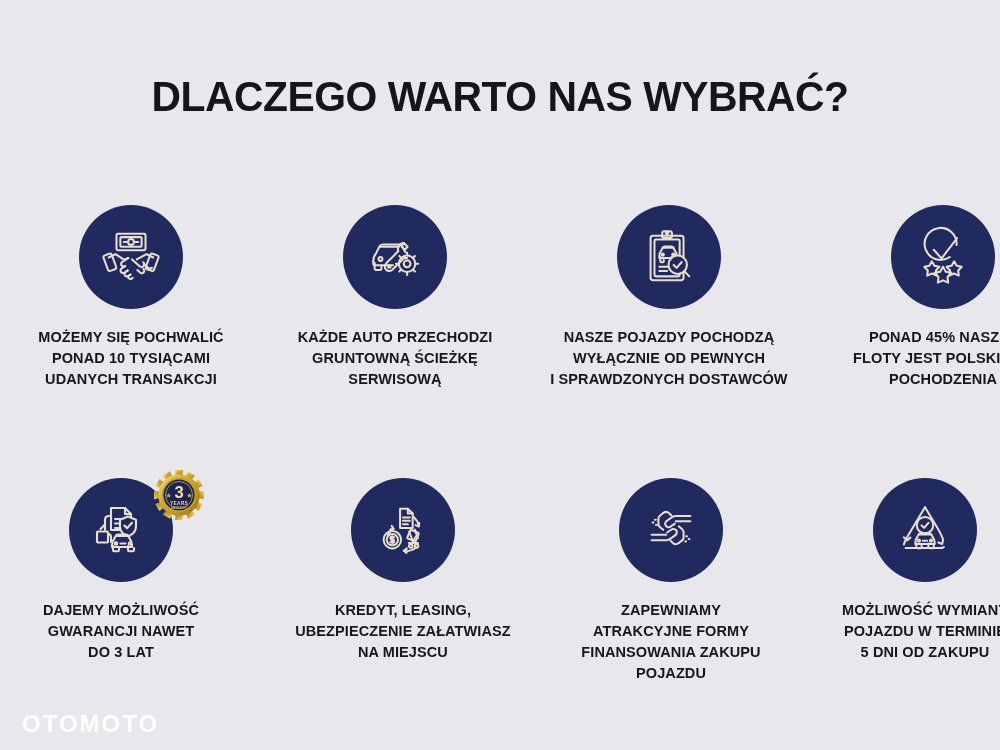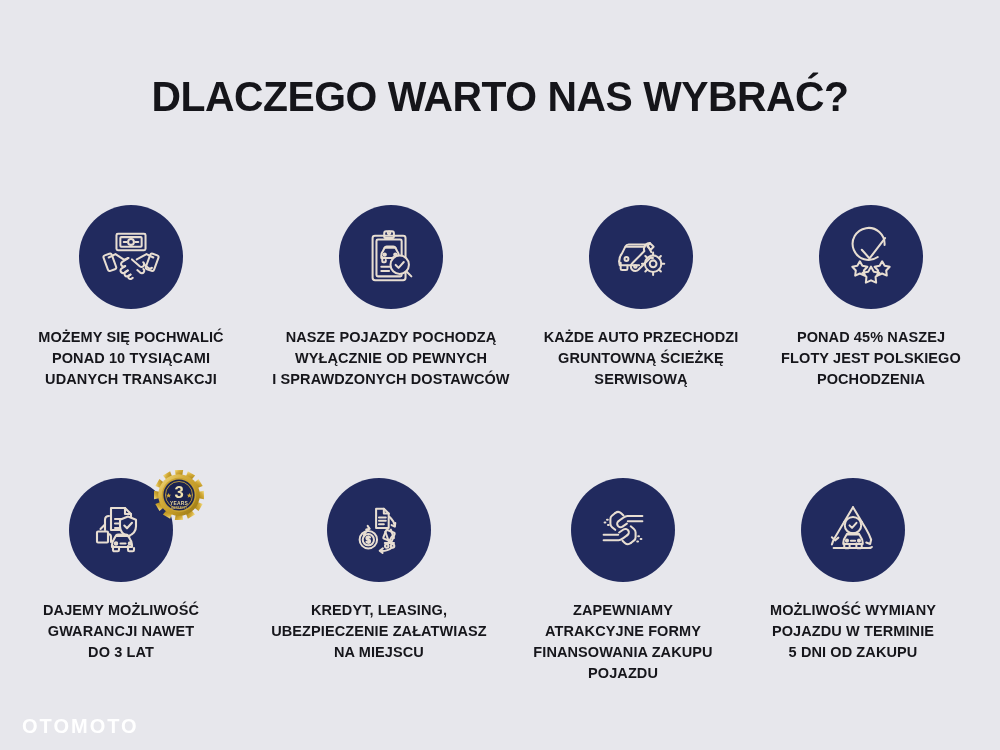--- a/index.html
+++ b/index.html
@@ -17,21 +17,21 @@
     text-align:center;
     font-size:43px;
     font-weight:bold;
     letter-spacing:-0.5px;
     color:#15151a;
     font-family:"Liberation Sans","DejaVu Sans",sans-serif;
     transform:scaleX(0.95);
     white-space:nowrap;
   }
 
-  .grid-row{position:absolute;left:0;width:800px;display:flex;}
+  .grid-row{position:absolute;left:0;width:800px;display:flex;gap:24px;}
   .row1{top:205px;}
   .row2{top:478px;}
 
   .cell{
     flex:1 1 0;
     display:flex;
     flex-direction:column;
     align-items:center;
   }
 
@@ -64,21 +64,21 @@
   .cell.c3 .caption{width:270px;}
   .cell.c4 .caption{width:230px;}
 
   .row1 .cell.c1{margin-left:6px;}
   .row2 .cell.c1{margin-left:-4px;}
   .row2 .cell.c2{margin-left:-6px;}
   .row2 .cell.c3{margin-left:-2px;}
 
   .logo{
     position:absolute;left:22px;bottom:12px;
-    font-size:20px;
+    font-size:24px;
     font-weight:bold;
     letter-spacing:2px;
     color:#ffffff;
     font-family:"Liberation Sans","DejaVu Sans",sans-serif;
   }
 </style>
 </head>
 <body>
 
 <div class="page">
@@ -107,20 +107,43 @@
             <path d="M38.5 45.5l3 2.6c1.1.9 2.7.8 3.6-.3.9-1.1.8-2.6-.3-3.5"></path>
             <path d="M46 40l4 3.4c1.1.9 2.7.8 3.6-.3"></path>
           </svg>
         </div>
       </div>
       <div class="caption">MOŻEMY SIĘ POCHWALIĆ
 PONAD 10 TYSIĄCAMI
 UDANYCH TRANSAKCJI</div>
     </div>
 
+    <div class="cell c2">
+      <div class="circle-wrap">
+        <div class="circle">
+          <svg width="62" height="62" viewBox="0 0 64 64" fill="none" stroke="#e8ded2" stroke-width="2.1" stroke-linecap="round" stroke-linejoin="round">
+            <path d="M11 38v6a1.5 1.5 0 001.5 1.5h4A1.5 1.5 0 0018 44v-3"></path>
+            <path d="M9.5 36.5c0-3 1-6 2.5-7.5l4-8c.6-1.3 1.9-2 3.3-2h17c1.4 0 2.7.7 3.3 2l3 6"></path>
+            <path d="M9.5 36.5c0 2 .5 4 .5 4h20"></path>
+            <path d="M16 21.5h20"></path>
+            <circle cx="17" cy="34" r="2"></circle>
+            <path d="M41 17.5c-3.3 0-6 2.7-6 6 0 .9.2 1.7.5 2.4L23 38.5a4.6 4.6 0 106.5 6.5L42 32.5c.7.3 1.5.5 2.4.5"></path>
+            <path d="M41 17.5l4 4-3.2 3.2L38.6 21z"></path>
+            <circle cx="26.2" cy="41.8" r="1.3"></circle>
+            <circle cx="44.5" cy="39" r="8.5"></circle>
+            <circle cx="44.5" cy="39" r="3.5"></circle>
+            <path d="M44.5 30.5v-3M44.5 50.5v-3M53 39h3M33 39h3M50.5 33l2-2M36.5 47l2-2M50.5 45l2 2M36.5 31l2 2"></path>
+          </svg>
+        </div>
+      </div>
+      <div class="caption">KAŻDE AUTO PRZECHODZI
+GRUNTOWNĄ ŚCIEŻKĘ
+SERWISOWĄ</div>
+    </div>
+
     <div class="cell c3">
       <div class="circle-wrap">
         <div class="circle">
           <svg width="62" height="62" viewBox="0 0 64 64" fill="none" stroke="#e8ded2" stroke-width="2.1" stroke-linecap="round" stroke-linejoin="round">
             <rect x="13" y="10" width="34" height="46" rx="2.5"></rect>
             <rect x="17" y="14" width="26" height="38" rx="1.5"></rect>
             <rect x="25" y="5.5" width="10" height="7" rx="2"></rect>
             <circle cx="30" cy="7" r="1.4"></circle>
             <path d="M23 32v4.5a1 1 0 001 1h1.6a1 1 0 001-1V35"></path>
             <path d="M22 31c0-2 .7-4 1.6-5l1.8-3.5c.4-.8 1.2-1.3 2.1-1.3h7c.9 0 1.7.5 2.1 1.3L38.4 26c.9 1 1.6 3 1.6 5v2H22z"></path>
@@ -131,43 +154,20 @@
             <path d="M22 42h10M22 46.5h8"></path>
             <circle cx="41" cy="40" r="9.5" fill="#212a5e"></circle>
             <path d="M36.8 40.2l3 3 5.4-6"></path>
             <path d="M47.8 46.8l5.2 5.2"></path>
           </svg>
         </div>
       </div>
       <div class="caption">NASZE POJAZDY POCHODZĄ
 WYŁĄCZNIE OD PEWNYCH
 I SPRAWDZONYCH DOSTAWCÓW</div>
-    </div>
-
-    <div class="cell c2">
-      <div class="circle-wrap">
-        <div class="circle">
-          <svg width="62" height="62" viewBox="0 0 64 64" fill="none" stroke="#e8ded2" stroke-width="2.1" stroke-linecap="round" stroke-linejoin="round">
-            <path d="M11 38v6a1.5 1.5 0 001.5 1.5h4A1.5 1.5 0 0018 44v-3"></path>
-            <path d="M9.5 36.5c0-3 1-6 2.5-7.5l4-8c.6-1.3 1.9-2 3.3-2h17c1.4 0 2.7.7 3.3 2l3 6"></path>
-            <path d="M9.5 36.5c0 2 .5 4 .5 4h20"></path>
-            <path d="M16 21.5h20"></path>
-            <circle cx="17" cy="34" r="2"></circle>
-            <path d="M41 17.5c-3.3 0-6 2.7-6 6 0 .9.2 1.7.5 2.4L23 38.5a4.6 4.6 0 106.5 6.5L42 32.5c.7.3 1.5.5 2.4.5"></path>
-            <path d="M41 17.5l4 4-3.2 3.2L38.6 21z"></path>
-            <circle cx="26.2" cy="41.8" r="1.3"></circle>
-            <circle cx="44.5" cy="39" r="8.5"></circle>
-            <circle cx="44.5" cy="39" r="3.5"></circle>
-            <path d="M44.5 30.5v-3M44.5 50.5v-3M53 39h3M33 39h3M50.5 33l2-2M36.5 47l2-2M50.5 45l2 2M36.5 31l2 2"></path>
-          </svg>
-        </div>
-      </div>
-      <div class="caption">KAŻDE AUTO PRZECHODZI
-GRUNTOWNĄ ŚCIEŻKĘ
-SERWISOWĄ</div>
     </div>
 
     <div class="cell c4">
       <div class="circle-wrap">
         <div class="circle">
           <svg width="62" height="62" viewBox="0 0 64 64" fill="none" stroke="#e8ded2" stroke-width="2.1" stroke-linecap="round" stroke-linejoin="round">
             <path d="M46 19.5A16.5 16.5 0 1039 32"></path>
             <path d="M22.5 24.5l8 9L46.5 12.5"></path>
             <path d="M20.5 36.5l2.6 4.6 5.2 1-3.6 3.9.6 5.2-4.8-2.2-4.8 2.2.6-5.2-3.6-3.9 5.2-1z"></path>
             <path d="M43.5 36.5l2.6 4.6 5.2 1-3.6 3.9.6 5.2-4.8-2.2-4.8 2.2.6-5.2-3.6-3.9 5.2-1z"></path>

